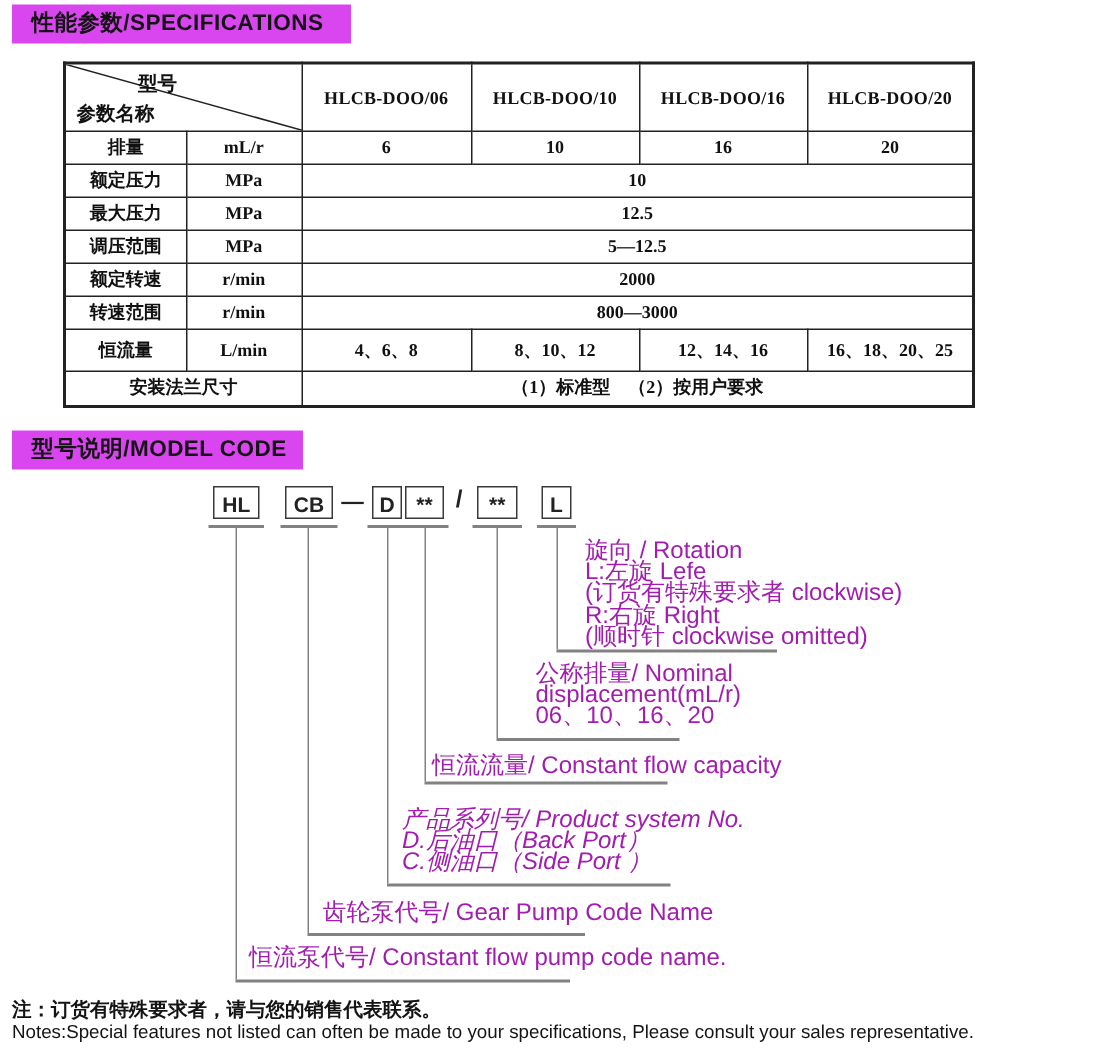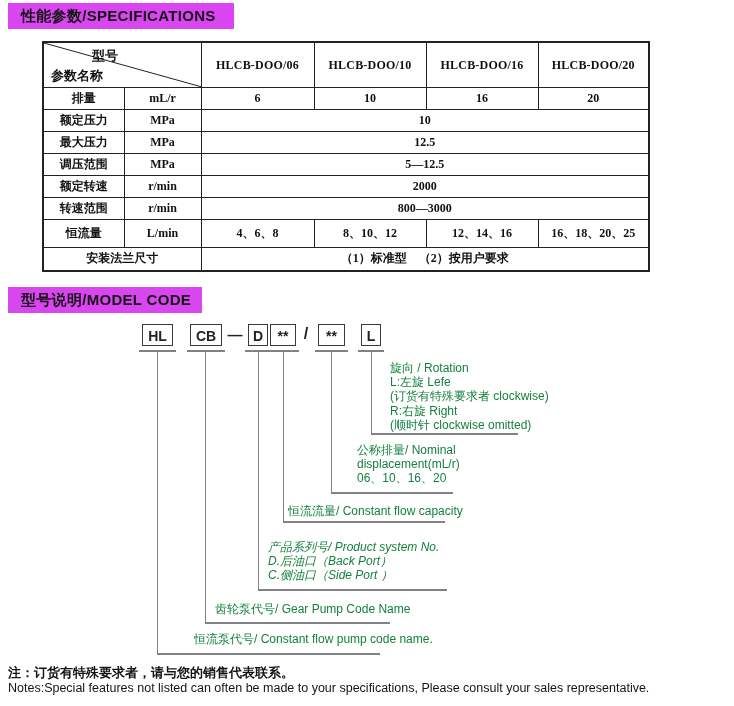--- a/index.html
+++ b/index.html
@@ -43,21 +43,21 @@
     height:22px;line-height:22px;box-sizing:border-box;
   }
   .mc-sep{
     position:absolute;font-size:15px;font-weight:600;color:#222;
     height:22px;line-height:22px;text-align:center;
   }
   .tick{position:absolute;height:2px;background:#828282;}
   .vline{position:absolute;width:1px;background:#828282;}
   .hline{position:absolute;height:2px;background:#828282;}
   .callout{
-    position:absolute;font-size:12px;line-height:14.2px;color:#15803d;
+    position:absolute;font-size:16px;line-height:14.2px;color:#a21caf;
     white-space:nowrap;
   }
 
   
   .note-cn{position:absolute;left:8px;top:664px;font-size:13px;font-weight:bold;color:#141414;}
   .note-en{position:absolute;left:8px;top:681px;font-size:12.5px;color:#141414;}
 </style>
 </head>
 <body>
 
@@ -185,16 +185,16 @@
 <div class="callout" style="left:288px;top:504px;">恒流流量/ Constant flow capacity</div>
 
 <div class="callout" style="left:268px;top:540px;font-style:italic;">
   <div>产品系列号/ Product system No.</div>
   <div>D.后油口（Back Port）</div>
   <div>C.侧油口（Side Port ）</div>
 </div>
 
 <div class="callout" style="left:215px;top:602px;">齿轮泵代号/ Gear Pump Code Name</div>
 
-<div class="callout" style="left:166px;top:632px;margin-left:28px;">恒流泵代号/ Constant flow pump code name.</div>
+<div class="callout" style="left:166px;top:632px;">恒流泵代号/ Constant flow pump code name.</div>
 
 <div class="note-cn">注：订货有特殊要求者，请与您的销售代表联系。</div>
 <div class="note-en">Notes:Special features not listed can often be made to your specifications, Please consult your sales representative.</div>
 
 </body></html>

